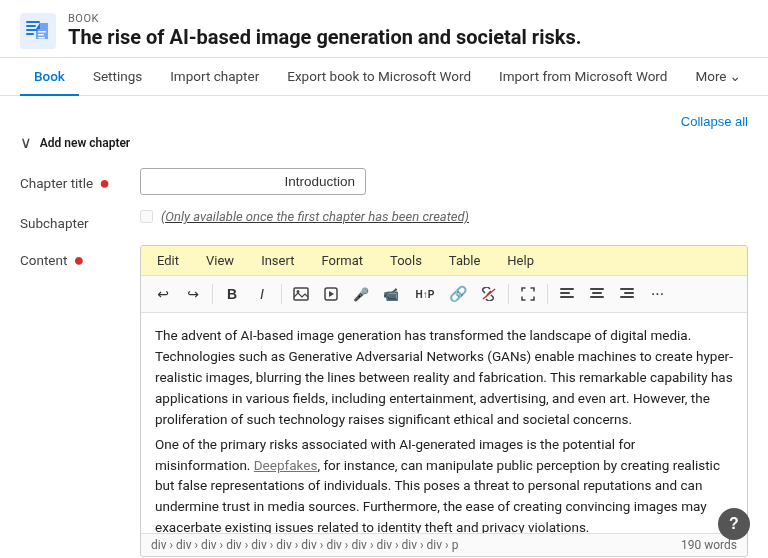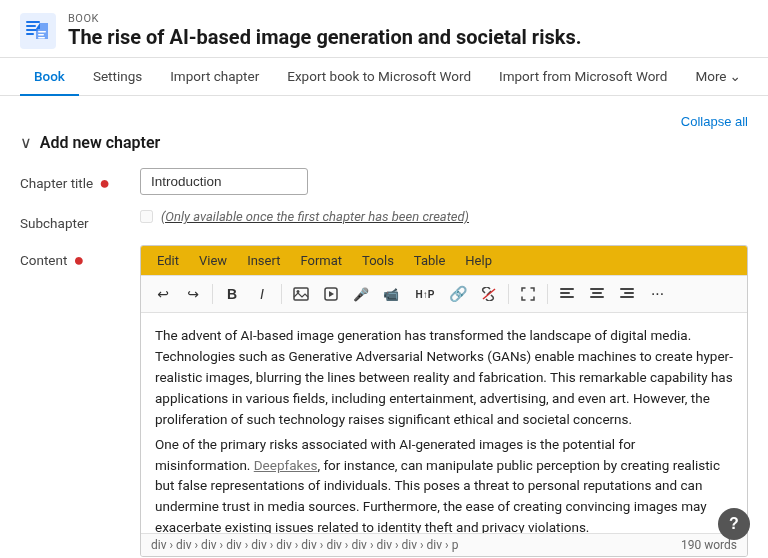--- a/index.html
+++ b/index.html
@@ -93,21 +93,21 @@
       align-items: center;
       gap: 8px;
       margin-bottom: 16px;
     }
     .chevron-icon {
       font-size: 16px;
       color: #444;
       cursor: pointer;
     }
     .section-title {
-      font-size: 16px;
+      font-size: 12px;
       font-weight: 600;
       color: #1a1a1a;
     }
 
     
     .form-row {
       display: flex;
       align-items: flex-start;
       margin-bottom: 14px;
     }
@@ -123,27 +123,28 @@
     }
     .required-icon {
       color: #d32f2f;
       font-size: 18px;
       line-height: 1;
     }
     .form-field {
       flex: 1;
     }
     .text-input {
-      width: 168px;
+      width: 226px;
       padding: 5px 10px;
       border: 1px solid #aaa;
       border-radius: 3px;
       font-size: 13.5px;
       color: #333;
       outline: none;
+      text-align: right;
     }
 
     
     .subchapter-row {
       display: flex;
       align-items: center;
       text-decoration: underline;
     }
     .subchapter-checkbox {
       margin-right: 8px;
@@ -164,24 +165,24 @@
     .editor-container {
       flex: 1;
       border: 1px solid #ccc;
       border-radius: 3px;
       overflow: hidden;
     }
 
     
     .editor-menubar {
       display: flex;
-      gap: 4px;
+      gap: 11px;
       padding: 4px 8px;
       border-bottom: 1px solid #e0e0e0;
-      background: #eab308;
+      background: #fef9c3;
     }
     .menu-item {
       padding: 3px 8px;
       font-size: 13px;
       color: #333;
       cursor: pointer;
       border-radius: 2px;
     }
 
     

